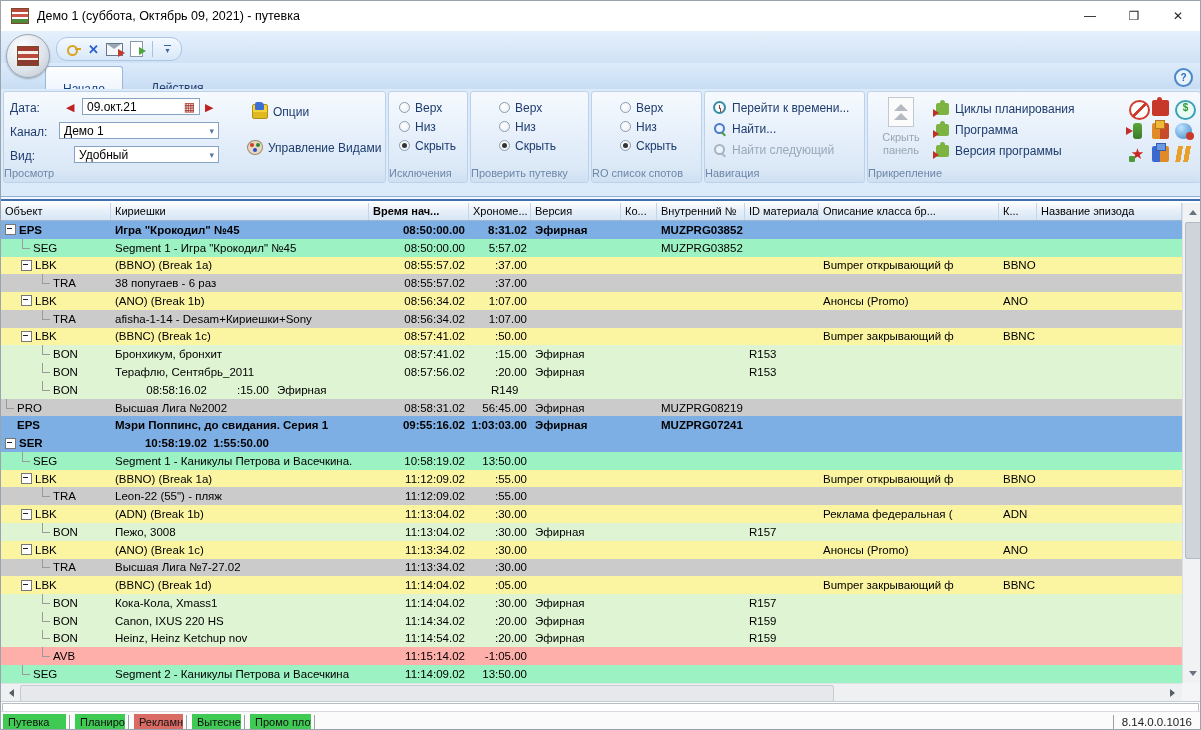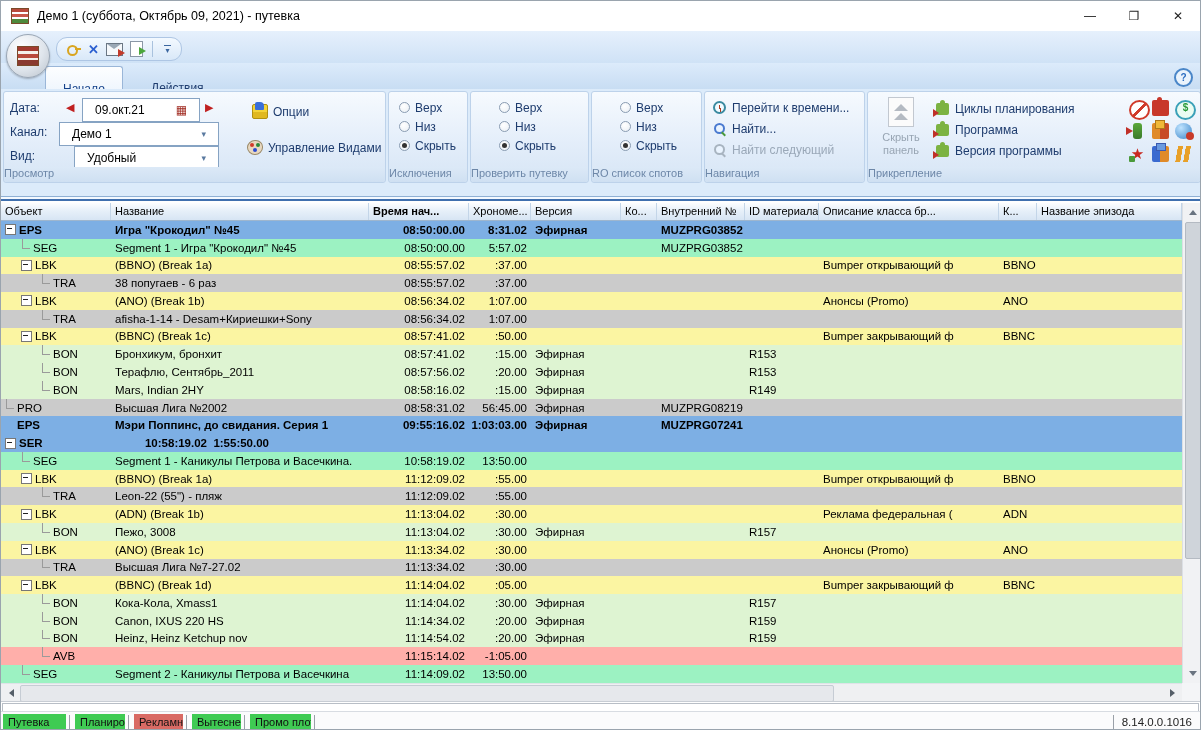--- a/index.html
+++ b/index.html
@@ -31,21 +31,21 @@
   
   .tabstrip{position:absolute;top:62px;left:0;right:0;height:26px;background:linear-gradient(#dcebfb,#c8ddf3);}
   .tab{position:absolute;top:3px;height:23px;padding:10px 17px;display:flex;align-items:center;font-size:12px;color:#1e3c6e;cursor:default;}
   .tab.active{background:linear-gradient(#fdfeff,#eef5fd 60%,#e2eefb);border:1px solid #9ab6d8;border-bottom:none;border-radius:3px 3px 0 0;color:#15428b;}
   .help-btn{position:absolute;right:7px;top:5px;width:15px;height:15px;border-radius:50%;border:2px solid #4a86c8;color:#2a6cc0;font-size:10px;font-weight:bold;display:flex;align-items:center;justify-content:center;background:#eaf3fc;}
   
   .ribbon{position:absolute;top:88px;left:0;right:0;height:108px;background:#dcebfa;border-bottom:1px solid #8fb0d4;display:flex;gap:2px;padding:2px 1px 0 2px;box-sizing:border-box;}
   .rgroup{position:relative;border:1px solid #bdd2ea;border-radius:3px;background:linear-gradient(#f6fafe,#e4eefa 55%,#d6e5f5);height:92px;box-sizing:border-box;flex:0 0 auto;}
   .glabel{position:absolute;bottom:0;left:0;right:0;height:15px;font-size:11px;color:#6d87a8;background:linear-gradient(#dce9f7,#cfe0f2);border-radius:0 0 3px 3px;overflow:hidden;white-space:nowrap;}
   .rlabel{font-size:12px;color:#1e3c6e;}
-  .field{background:#fff;border:1px solid #86a3c3;font-size:12px;color:#000;display:flex;align-items:center;box-sizing:border-box;height:24px;padding:0 12px;}
+  .field{background:#fff;border:1px solid #86a3c3;font-size:12px;color:#000;display:flex;align-items:center;box-sizing:border-box;height:17px;padding:0 4px;}
   .combo-arrow{margin-left:auto;color:#5a7aa0;font-size:9px;}
   .spin{color:#c02020;font-size:11px;line-height:11px;cursor:default;}
   .cal-icon{color:#a02a20;font-size:12px;margin-left:auto;line-height:10px;}
   .rbtn{display:flex;align-items:center;gap:5px;font-size:12px;color:#1e3c6e;cursor:default;white-space:nowrap;}
   .opt-icon{width:14px;height:13px;background:linear-gradient(#f4d438 55%,#e0b820 55%);border:1px solid #b09010;border-radius:2px;position:relative;}
   .opt-icon::before{content:"";position:absolute;left:2px;top:-3px;width:9px;height:8px;background:#3a6fd8;border-radius:2px 4px 1px 1px;}
   .pal-icon{width:14px;height:13px;border-radius:50% 45% 50% 50%;background:#e8d8c0;border:1px solid #9a8a6a;position:relative;}
   .pal-icon::before{content:"";position:absolute;left:2px;top:2px;width:4px;height:4px;border-radius:50%;background:#d03a2a;box-shadow:6px 0 0 #2a8a3a,3px 5px 0 #2a4ad0;}
   .radio-row{display:flex;align-items:center;gap:5px;height:19px;font-size:12px;color:#1e3c6e;padding-left:10px;}
   .radio{width:11px;height:11px;border-radius:50%;border:1px solid #8a9cb2;background:radial-gradient(circle at 40% 35%,#fff,#e8eef4);position:relative;box-sizing:border-box;}
@@ -300,21 +300,21 @@
       </div>
       <div class="glabel">Прикрепление</div>
     </div>
   </div>
 
   <div class="ribbon-sep"></div>
 
   <div class="grid">
     <div class="ghead" id="ghead">
         <div class="hc" style="width: 110px;">Объект</div>
-        <div class="hc" style="width: 258px;">Название</div>
+        <div class="hc" style="width: 258px;">Кириешки</div>
         <div class="hc" style="width: 100px; font-weight: bold;">Время нач...</div>
         <div class="hc" style="width: 62px;">Хрономе...</div>
         <div class="hc" style="width: 90px;">Версия</div>
         <div class="hc" style="width: 36px;">Ко...</div>
         <div class="hc" style="width: 88px;">Внутренний №</div>
         <div class="hc" style="width: 74px;">ID материала</div>
         <div class="hc" style="width: 180px;">Описание класса бр...</div>
         <div class="hc" style="width: 38px;">К...</div>
         <div class="hc" style="width: 145px;">Название эпизода</div>
       </div>
@@ -471,21 +471,20 @@
           <div class="gc" style="width: 180px;"></div>
           <div class="gc" style="width: 38px;"></div>
           <div class="gc" style="width: 145px;"></div>
         </div>
         <div class="grow row-bon">
           <div class="gc" style="width: 110px;">
             <span class="spacer" style="width: 36px;"></span>
             <span class="elbow"></span>
             <span>BON</span>
           </div>
-          <div class="gc" style="width: 258px;">Mars, Indian 2HY</div>
           <div class="gc num" style="width: 100px;">08:58:16.02</div>
           <div class="gc num" style="width: 62px;">:15.00</div>
           <div class="gc" style="width: 90px;">Эфирная</div>
           <div class="gc" style="width: 36px;"></div>
           <div class="gc" style="width: 88px;"></div>
           <div class="gc" style="width: 74px;">R149</div>
           <div class="gc" style="width: 180px;"></div>
           <div class="gc" style="width: 38px;"></div>
           <div class="gc" style="width: 145px;"></div>
         </div>

